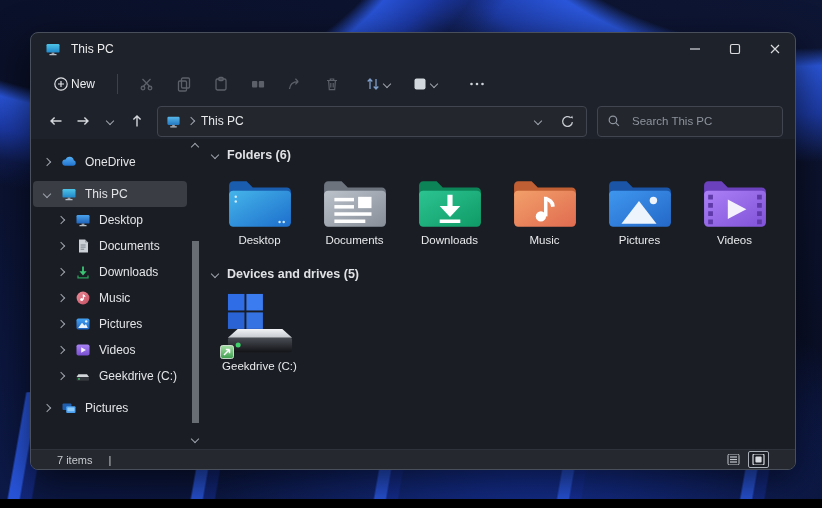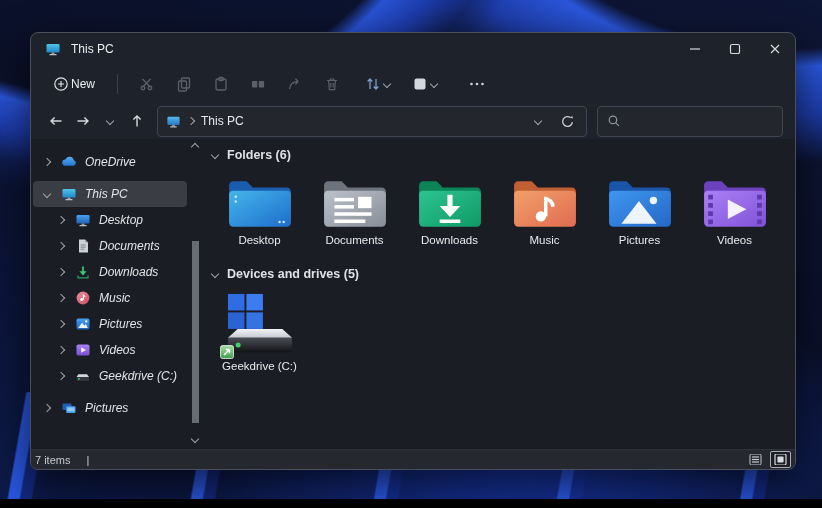--- a/index.html
+++ b/index.html
@@ -47,21 +47,21 @@
   .addr-ctl{width:22px;height:22px;display:flex;align-items:center;justify-content:center;border-radius:3px;}
   .search-field{width:166px;height:29px;background:#23262d;border:1px solid #40454f;border-radius:4px;
     display:flex;align-items:center;padding:0 9px;gap:9px;margin-left:10px;}
   .search-field input{flex:1;min-width:0;background:transparent;border:none;outline:none;color:#c9ccd1;
     font:11.5px "Liberation Sans",sans-serif;}
   .search-field input::placeholder{color:#8d939c;}
 
   .body{flex:1;display:flex;min-height:0;background:#1a1d23;}
 
   
-  .sidebar{flex:0 0 158px;padding-top:10px;font-style:italic;}
+  .sidebar{flex:0 0 158px;padding-top:10px;}
   .side-row{height:26px;display:flex;align-items:center;border-radius:4px;margin:0 2px;}
   .side-row.sel{background:#3a3d44;}
   .side-row.mt{margin-top:6px;}
   .lv0{padding-left:8px;} .lv1{padding-left:22px;}
   .expander{width:12px;height:12px;display:flex;align-items:center;justify-content:center;flex:0 0 12px;}
   .chev{width:5px;height:5px;border-right:1.4px solid #9ea4ad;border-bottom:1.4px solid #9ea4ad;display:inline-block;}
   .chev.right{transform:rotate(-45deg);}
   .chev.down{transform:rotate(45deg);}
   .side-ic{margin:0 8px;flex:0 0 16px;display:flex;}
   .side-label{color:#e2e4e7;white-space:nowrap;}
@@ -76,21 +76,21 @@
   .main{flex:1;padding:4px 6px 0 10px;min-width:0;}
   .sec-header{display:flex;align-items:center;gap:9px;height:24px;color:#dfe1e4;font-size:12.5px;font-weight:bold;}
   .sec-header.second{margin-top:11px;}
   .tiles{display:flex;margin-top:5px;}
   .tile{width:95px;display:flex;flex-direction:column;align-items:center;gap:5px;padding:5px 0;border-radius:4px;}
   .tile-label{font-size:11.5px;color:#e8eaec;}
   .drive-tile{width:95px;position:relative;display:flex;flex-direction:column;align-items:center;margin-top:3px;padding:3px 0;border-radius:4px;}
   .drive-badge{position:absolute;left:8px;bottom:13px;}
 
   
-  .statusbar{flex:0 0 19px;display:flex;align-items:center;padding:0 4px;background:#25282e;border-top:1px solid #2e323a;
+  .statusbar{flex:0 0 19px;display:flex;align-items:center;padding:0 26px;background:#25282e;border-top:1px solid #2e323a;
     font-size:11px;color:#c6cacf;gap:16px;}
   .status-views{margin-left:auto;display:flex;gap:5px;align-items:center;}
   .sv-btn{width:19px;height:15px;display:flex;align-items:center;justify-content:center;border-radius:2px;}
   .sv-btn.sel{border:1px solid #a8aeb6;background:#1b1e24;}
 </style>
 </head>
 <body>
 
 <div class="wp-glow"></div>
 <div class="wp-streaks"></div>
@@ -244,20 +244,21 @@
             <path d="M12.9 1.6 L11.4 4 L13.9 4.8" fill="#c8ccd1" stroke="none"></path>
           </svg>
       </div>
     </div>
 
     <div class="search-field">
       <svg width="14" height="14" viewBox="0 0 16 16" fill="none" stroke="#8e949d" stroke-width="1.4">
           <circle cx="6.8" cy="6.8" r="4.3"></circle>
           <path d="M10.1 10.1 l3.5 3.5"></path>
         </svg>
+      <input type="text" placeholder="Search This PC" style="">
     </div>
   </div>
 
   <div class="body">
 
     <div class="sidebar">
 
       <div class="side-row lv0">
         <span class="expander">
             <span class="chev right"></span>

